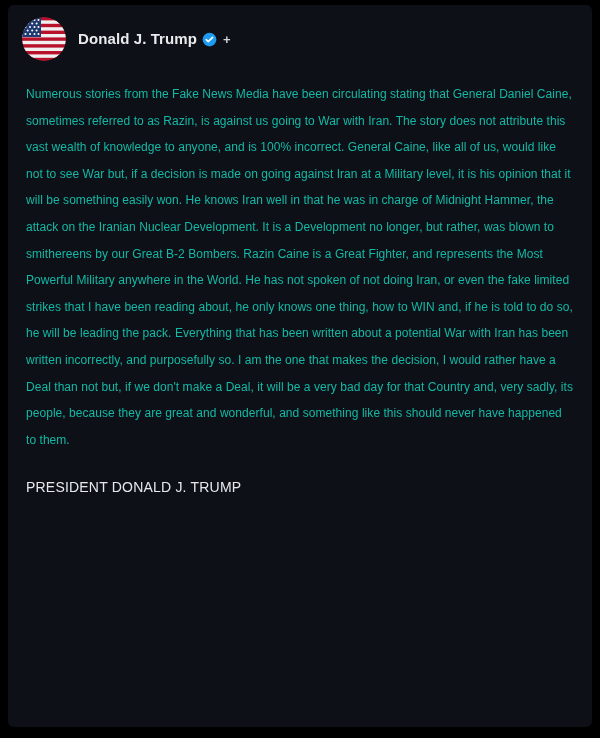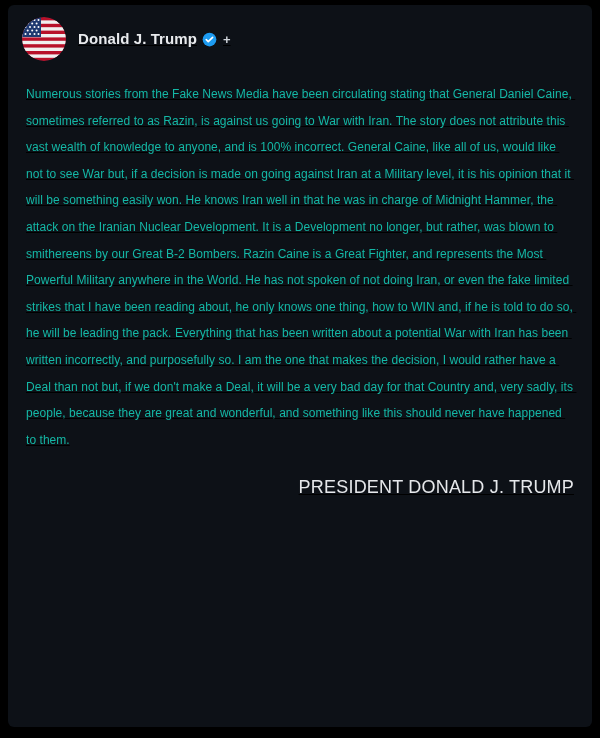--- a/index.html
+++ b/index.html
@@ -16,21 +16,20 @@
   .post-card {
     position: absolute;
     left: 8px;
     top: 5px;
     width: 584px;
     height: 722px;
     background: #0d1117;
     border-radius: 6px;
     box-sizing: border-box;
     overflow: hidden;
-    text-decoration: underline;
   }
   .post-header {
     display: flex;
     align-items: center;
     padding: 12px 14px 6px 14px;
   }
   .avatar {
     width: 44px;
     height: 44px;
     border-radius: 50%;
@@ -83,25 +82,24 @@
   .post-text {
     color: #14b8a6;
     font-size: 12px;
     line-height: 26.6px;
     white-space: pre-wrap;
     margin: 0;
     letter-spacing: 0.05px;
   }
   .signature {
     color: #e6e8eb;
-    font-size: 18px;
+    font-size: 14px;
     line-height: 24px;
     margin: 22px 0 0 0;
     letter-spacing: 0.2px;
-    text-align: right;
   }
 </style>
 </head>
 <body>
 
 <div class="post-card">
 
   <div class="post-header">
 
     <div class="avatar">

